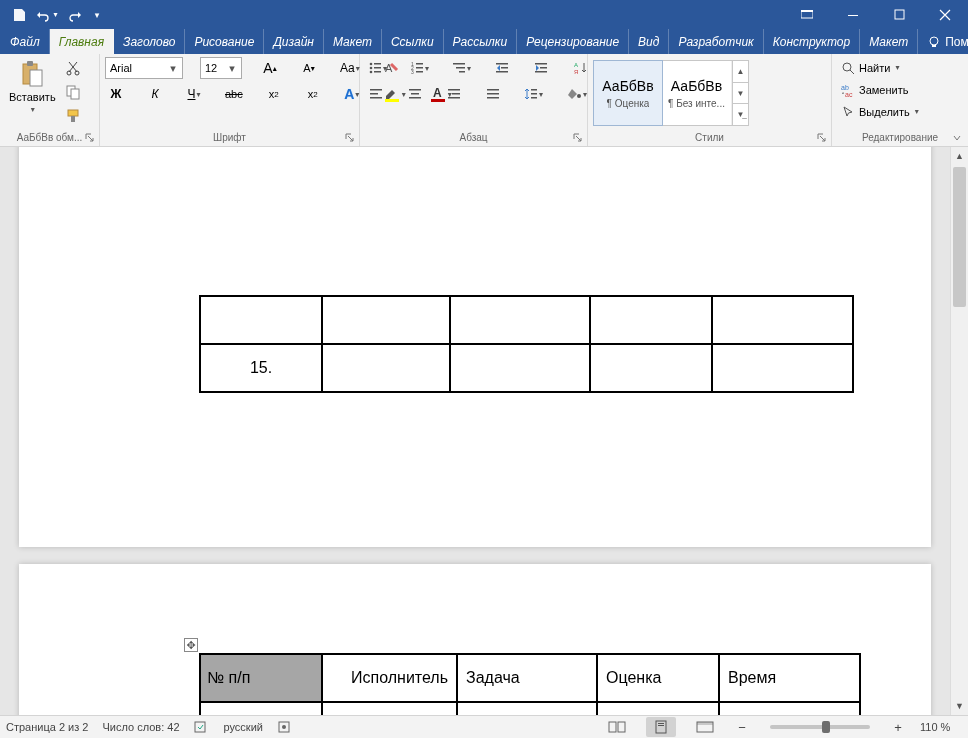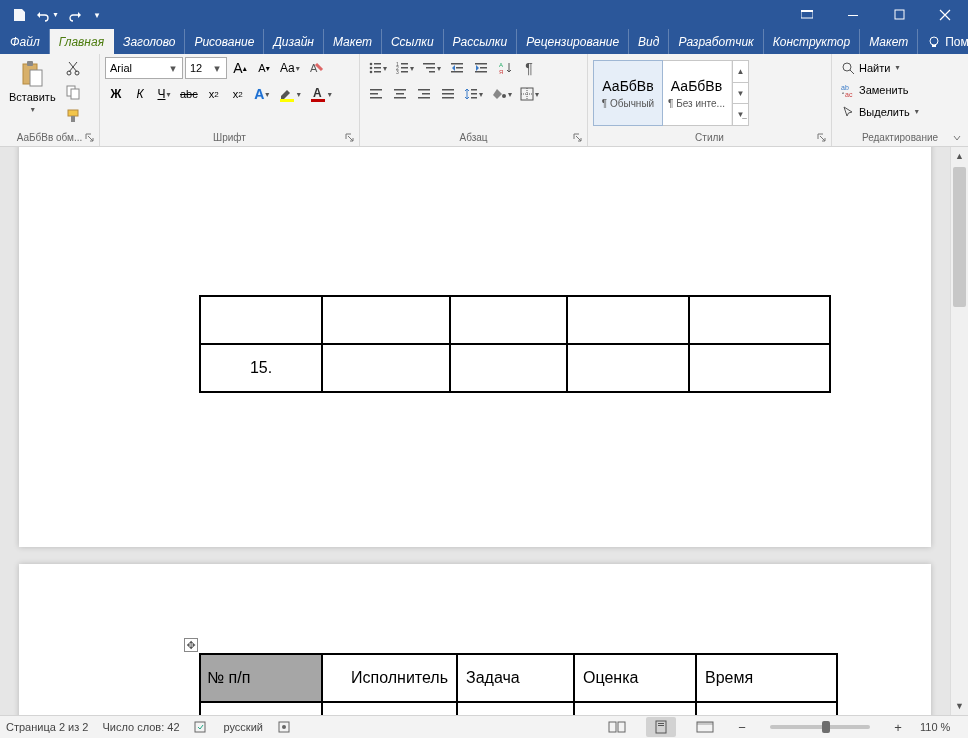--- a/index.html
+++ b/index.html
@@ -21,21 +21,21 @@
 
 
 .ribbon { height: 93px; background: #f3f3f3; border-bottom: 1px solid #d4d4d4; display: flex; }
 .group { border-right: 1px solid #d9d9d9; display: flex; flex-direction: column; padding: 3px 0 0; }
 .group-body { flex: 1; display: flex; align-items: flex-start; padding: 0 5px; }
 .group-label { height: 17px; font-size: 10px; color: #666; text-align: center; position: relative; display: flex; align-items: center; justify-content: center; }
 .launcher { position: absolute; right: 2px; bottom: 1px; width: 14px; height: 14px; display: flex; align-items: center; justify-content: center; cursor: pointer; }
 .big-btn { display: flex; flex-direction: column; align-items: center; justify-content: center; padding: 2px 4px; cursor: pointer; font-size: 11px; line-height: 1.25; text-align: center; }
 .big-btn .icon { width: 32px; height: 32px; display: flex; align-items: center; justify-content: center; }
 .col { display: flex; flex-direction: column; gap: 2px; justify-content: center; }
-.row { display: flex; align-items: center; gap: 2px; }
+.row { display: flex; align-items: center; gap: 17px; }
 .row > * { flex-shrink: 0; }
 .btn { height: 22px; min-width: 22px; display: flex; align-items: center; justify-content: center; padding: 0 3px; cursor: pointer; border-radius: 1px; }
 .combo { height: 22px; border: 1px solid #ababab; background: #fff; display: flex; align-items: center; font-size: 11px; padding: 0 2px 0 4px; cursor: text; }
 .combo .dd { width: 14px; text-align: center; cursor: pointer; color: #555; }
 .dd-tri { font-size: 8px; color: #555; margin-left: 1px; }
 
 
 .styles-gallery { display: flex; border: 1px solid #c7c7c7; background: #fff; height: 66px; }
 .style-item { width: 70px; display: flex; flex-direction: column; align-items: center; justify-content: center; border-right: 1px solid #eee; cursor: pointer; }
 .style-item.selected { border: 1px solid #9fb7d4; background: #e6eef8; margin: -1px; }
@@ -51,21 +51,21 @@
 
 .doc-wrap { height: 568px; background: #e6e6e6; position: relative; overflow: hidden; display: flex; }
 .doc-scroll { flex: 1; position: relative; overflow: hidden; }
 .page { position: absolute; background: #fff; box-shadow: 0 0 6px rgba(0,0,0,0.2); }
 .page1 { left: 19px; top: -230px; width: 912px; height: 630px; }
 .page2 { left: 19px; top: 417px; width: 912px; height: 630px; }
 .tbl { border-collapse: collapse; position: absolute; font-family: Arial, sans-serif; font-size: 16px; }
 .tbl td, .tbl th { border: 2px solid #000; height: 48px; padding: 0 8px; font-weight: normal; text-align: left; vertical-align: middle; }
 .tbl .num { text-align: center; width: 122px; }
 .tbl .c2 { width: 128px; padding-left: 28px; }
-.tbl .c3 { width: 117px; border-radius: 16px; }
+.tbl .c3 { width: 140px; border-radius: 16px; }
 .tbl .c4 { width: 122px; }
 .tbl .c5 { width: 141px; }
 .tbl th.sel { background: #a6a6a6; }
 .anchor { position: absolute; width: 14px; height: 14px; border: 1px solid #888; display: flex; align-items: center; justify-content: center; font-size: 11px; color: #555; background: #fff; cursor: move; }
 .vscroll { width: 18px; background: #f0f0f0; border-left: 1px solid #dcdcdc; display: flex; flex-direction: column; }
 .vscroll .arrow { height: 18px; display: flex; align-items: center; justify-content: center; font-size: 9px; color: #555; cursor: pointer; }
 .vscroll .track { flex: 1; position: relative; }
 .vscroll .thumb { position: absolute; left: 2px; right: 2px; top: 2px; height: 140px; background: #c7c7c7; border-radius: 2px; cursor: pointer; }
 
 
@@ -412,21 +412,21 @@
           </svg>
         </div>
     </div>
   </div>
 
   <div class="group" style="width:244px">
     <div class="group-body" style="padding:3px 5px">
       <div class="styles-gallery">
         <div class="style-item selected">
           <div class="style-preview">АаБбВв</div>
-          <div class="style-name">¶ Обычный</div>
+          <div class="style-name">¶ Оценка</div>
         </div>
         <div class="style-item">
           <div class="style-preview">АаБбВв</div>
           <div class="style-name">¶ Без инте...</div>
         </div>
         <div class="gallery-scroll">
           <div class="gs-btn">▲</div>
           <div class="gs-btn">▼</div>
           <div class="gs-btn">▼̲</div>
         </div>

